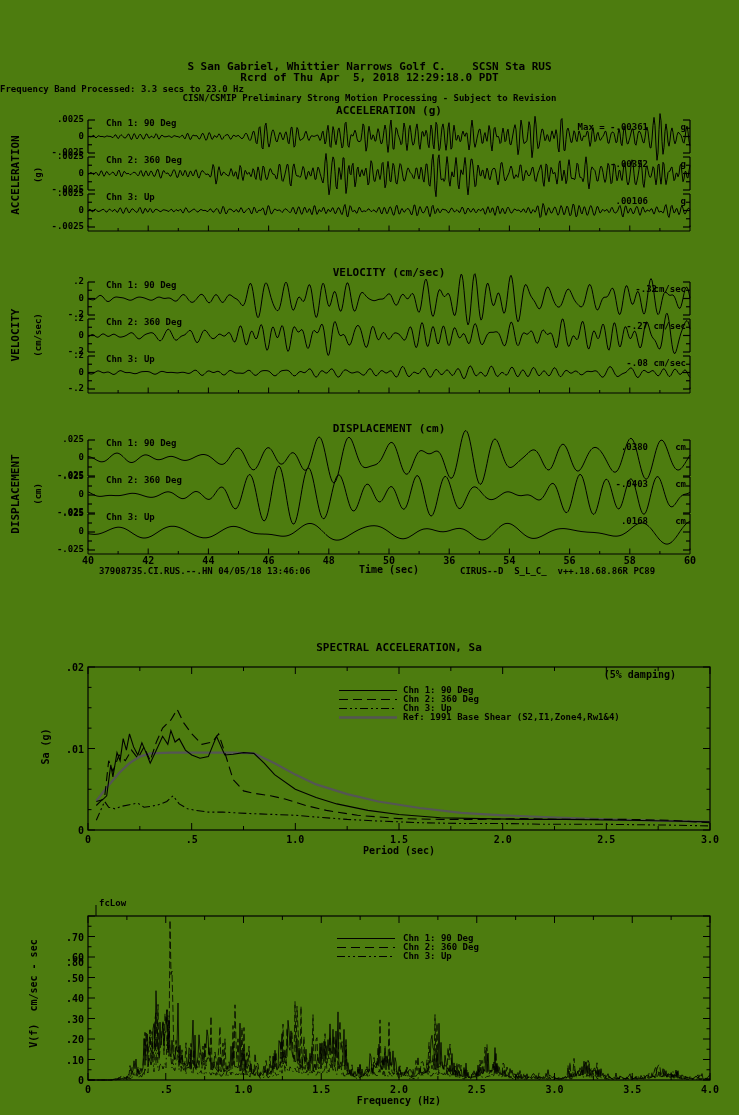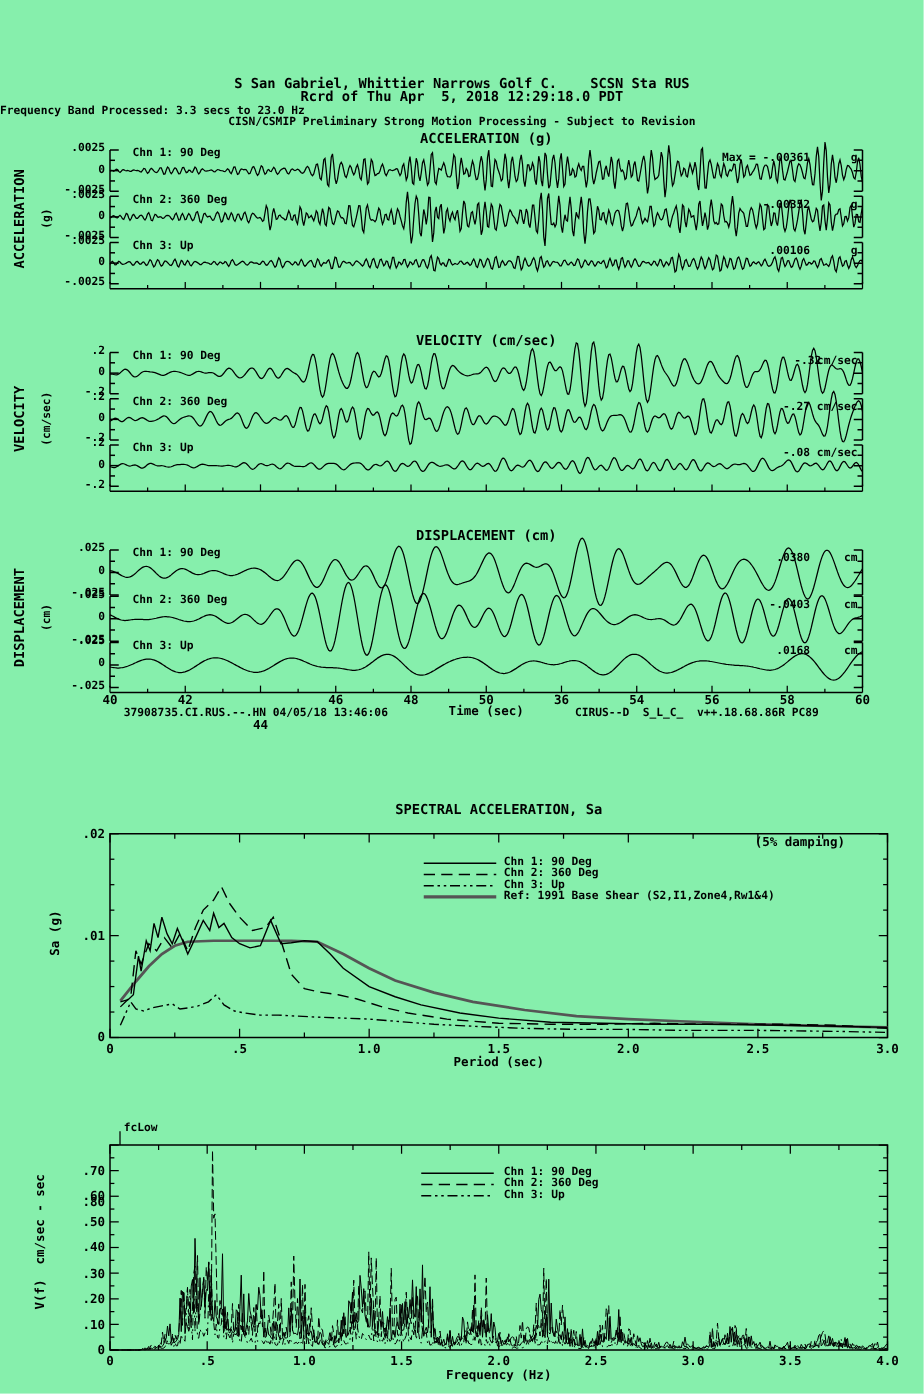--- a/index.html
+++ b/index.html
@@ -1,16 +1,16 @@
 <!DOCTYPE html>
 <html><head>
 <meta charset="utf-8">
 <style>
   html,body{margin:0;padding:0;background:#fff;}
-  #page{position:relative;width:739px;height:1115px;background:#86efac;overflow:hidden;}
+  #page{position:relative;width:739px;height:1115px;background:#4d7c0f;overflow:hidden;}
   #plot{position:absolute;left:0;top:0;}
   .t{position:absolute;font-family:"DejaVu Sans Mono",monospace;font-weight:700;color:#000;
      white-space:pre;line-height:1.1;}
   .fs9{font-size:9px;}
   .fs10{font-size:10px;}
   .fs11{font-size:11px;}
   .rot{transform:rotate(-90deg);transform-origin:center center;text-align:center;}
 </style>
 </head>
 <body>
@@ -408,21 +408,21 @@
     <div class="t fs9" style="left: 528px; top: 480px; width: 120px; text-align: right;">-.0403</div>
     <div class="t fs9" style="left: 640px; top: 480px; width: 46px; text-align: right;">cm</div>
     <div class="t fs9" style="left: 24px; top: 509px; width: 60px; text-align: right;">.025</div>
     <div class="t fs9" style="left: 24px; top: 527px; width: 60px; text-align: right;">0</div>
     <div class="t fs9" style="left: 24px; top: 545px; width: 60px; text-align: right;">-.025</div>
     <div class="t fs9" style="left: 106px; top: 513px; width: 150px; text-align: left;">Chn 3: Up</div>
     <div class="t fs9" style="left: 528px; top: 517px; width: 120px; text-align: right;">.0168</div>
     <div class="t fs9" style="left: 640px; top: 517px; width: 46px; text-align: right;">cm</div>
     <div class="t fs10" style="left: 73px; top: 555px; width: 30px; text-align: center;">40</div>
     <div class="t fs10" style="left: 133.2px; top: 555px; width: 30px; text-align: center;">42</div>
-    <div class="t fs10" style="left: 193.4px; top: 575px; width: 30px; text-align: center;">44</div>
+    <div class="t fs10" style="left: 193.4px; top: 555px; width: 30px; text-align: center;">44</div>
     <div class="t fs10" style="left: 253.6px; top: 555px; width: 30px; text-align: center;">46</div>
     <div class="t fs10" style="left: 313.8px; top: 555px; width: 30px; text-align: center;">48</div>
     <div class="t fs10" style="left: 374px; top: 555px; width: 30px; text-align: center;">50</div>
     <div class="t fs10" style="left: 434.2px; top: 555px; width: 30px; text-align: center;">36</div>
     <div class="t fs10" style="left: 494.4px; top: 555px; width: 30px; text-align: center;">54</div>
     <div class="t fs10" style="left: 554.6px; top: 555px; width: 30px; text-align: center;">56</div>
     <div class="t fs10" style="left: 614.8px; top: 555px; width: 30px; text-align: center;">58</div>
     <div class="t fs10" style="left: 675px; top: 555px; width: 30px; text-align: center;">60</div>
     <div class="t fs10" style="left: 24px; top: 662px; width: 60px; text-align: right;">.02</div>
     <div class="t fs10" style="left: 24px; top: 743.5px; width: 60px; text-align: right;">.01</div>

